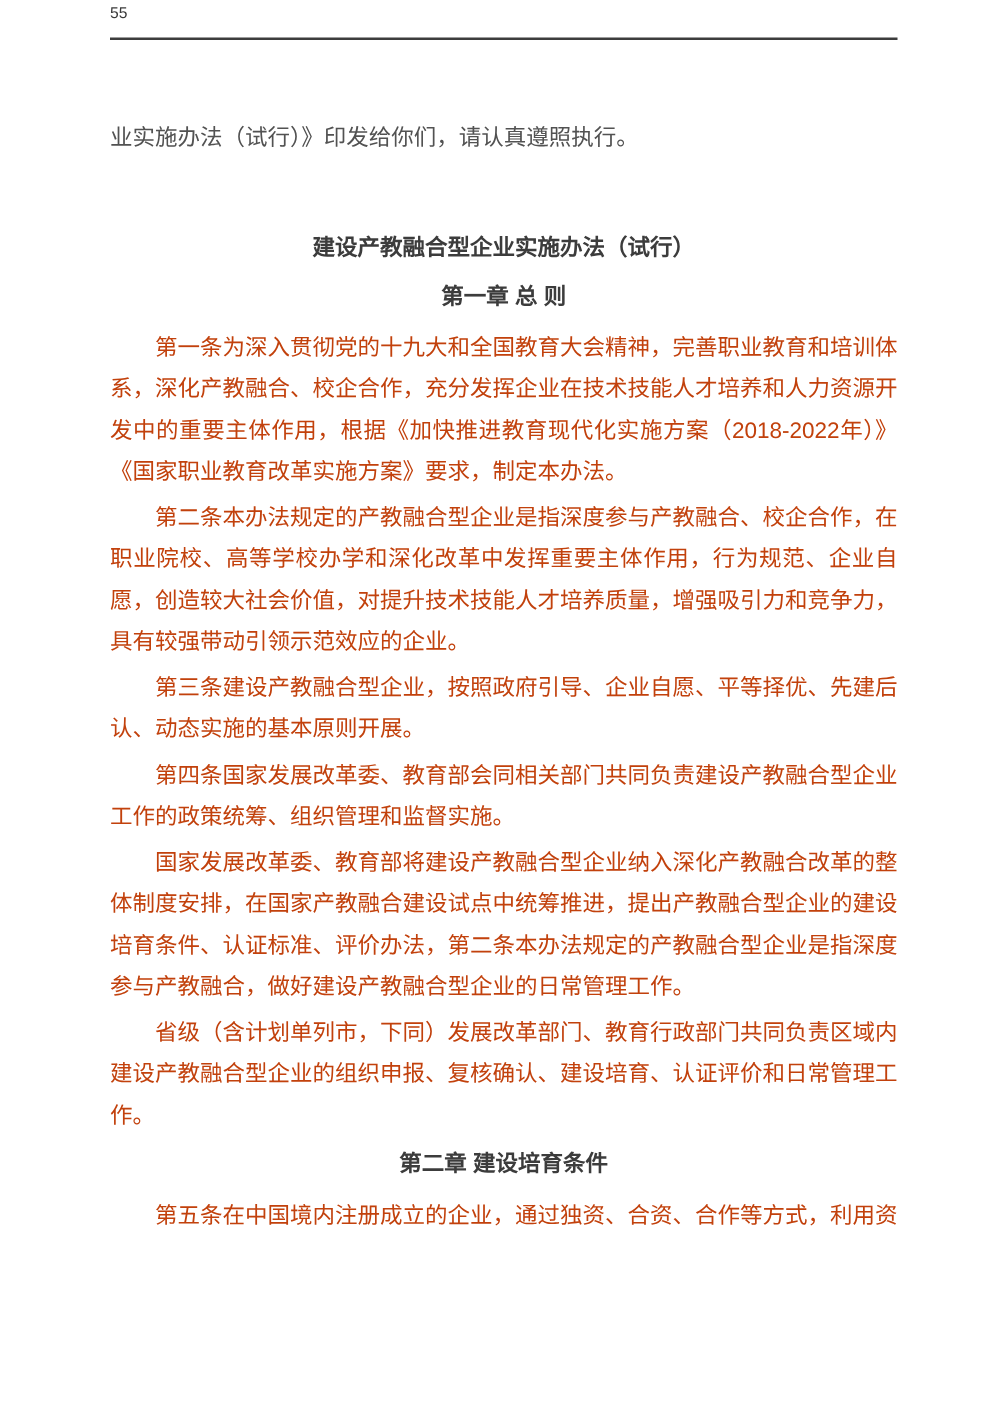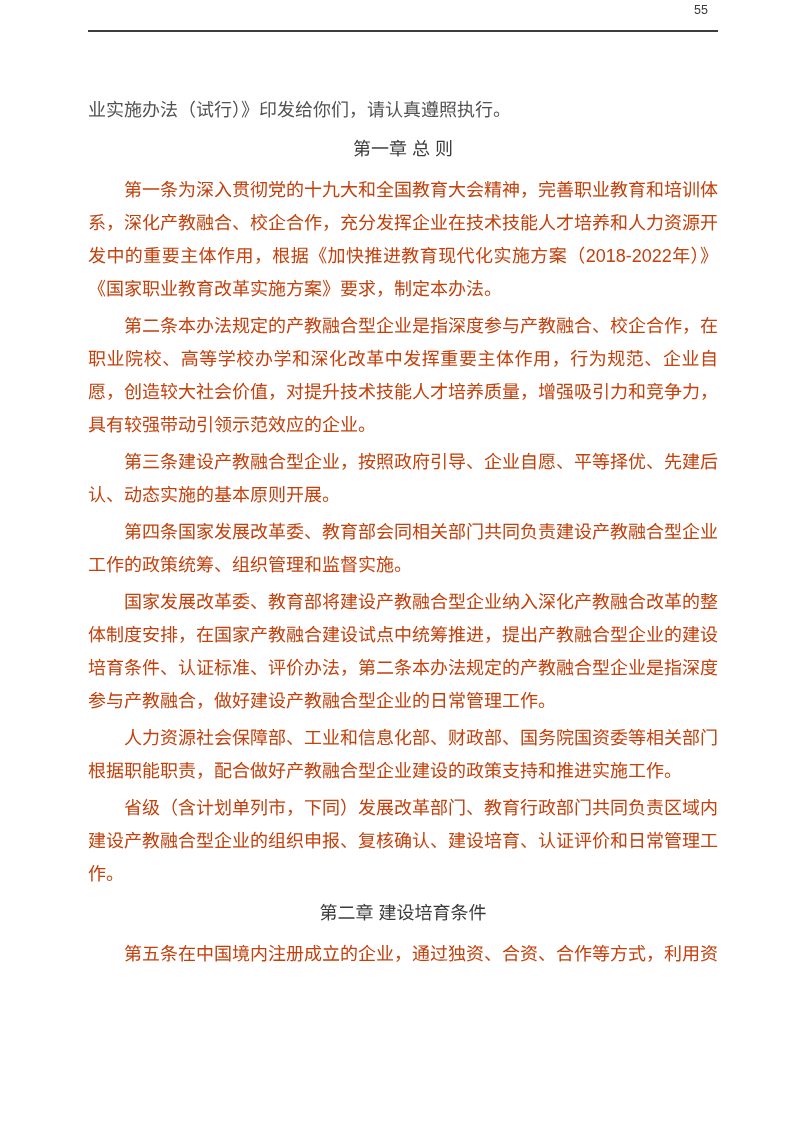--- a/index.html
+++ b/index.html
@@ -15,21 +15,21 @@
   }
   .page {
     position: relative;
     width: 793px;
     height: 1122px;
     box-sizing: border-box;
     padding: 0 75px 0 88px;
     background: #ffffff;
   }
   .page-number {
-    text-align: right;
+    text-align: left;
     padding-top: 3px;
     padding-right: 10px;
     font-size: 12.5px;
     line-height: 15px;
     color: #3a3a3a;
   }
   .header-rule {
     margin-top: 12px;
     border: none;
     border-bottom: 2px solid #3d3d3d;
@@ -49,21 +49,21 @@
     font-size: 18px;
     line-height: 33px;
     font-weight: bold;
     color: #3c3c3c;
   }
   .chapter-heading {
     margin: 6px 0 0 0;
     text-align: center;
     font-size: 18px;
     line-height: 33px;
-    font-weight: normal;
+    font-weight: bold;
     color: #3c3c3c;
   }
   .para {
     margin: 4px 0 0 0;
     font-size: 18px;
     line-height: 33px;
     color: #c2410c;
     text-align: justify;
     text-justify: inter-ideograph;
     text-indent: 2em;
@@ -76,34 +76,34 @@
 <body>
 
 <div class="page">
 
   <div class="page-number">55</div>
 
   <hr class="header-rule">
 
   <p class="continuation">业实施办法（试行）》印发给你们，请认真遵照执行。</p>
 
+  <p class="doc-title">建设产教融合型企业实施办法（试行）</p>
 
   <p class="chapter-heading">第一章 总 则</p>
 
   <p class="para first-after-heading">第一条为深入贯彻党的十九大和全国教育大会精神，完善职业教育和培训体系，深化产教融合、校企合作，充分发挥企业在技术技能人才培养和人力资源开发中的重要主体作用，根据《加快推进教育现代化实施方案（2018-2022年）》《国家职业教育改革实施方案》要求，制定本办法。</p>
 
   <p class="para">第二条本办法规定的产教融合型企业是指深度参与产教融合、校企合作，在职业院校、高等学校办学和深化改革中发挥重要主体作用，行为规范、企业自愿，创造较大社会价值，对提升技术技能人才培养质量，增强吸引力和竞争力，具有较强带动引领示范效应的企业。</p>
 
   <p class="para">第三条建设产教融合型企业，按照政府引导、企业自愿、平等择优、先建后认、动态实施的基本原则开展。</p>
 
   <p class="para">第四条国家发展改革委、教育部会同相关部门共同负责建设产教融合型企业工作的政策统筹、组织管理和监督实施。</p>
 
   <p class="para">国家发展改革委、教育部将建设产教融合型企业纳入深化产教融合改革的整体制度安排，在国家产教融合建设试点中统筹推进，提出产教融合型企业的建设培育条件、认证标准、评价办法，第二条本办法规定的产教融合型企业是指深度参与产教融合，做好建设产教融合型企业的日常管理工作。</p>
 
-  <p class="para">人力资源社会保障部、工业和信息化部、财政部、国务院国资委等相关部门根据职能职责，配合做好产教融合型企业建设的政策支持和推进实施工作。</p>
 
   <p class="para">省级（含计划单列市，下同）发展改革部门、教育行政部门共同负责区域内建设产教融合型企业的组织申报、复核确认、建设培育、认证评价和日常管理工作。</p>
 
   <p class="chapter-heading">第二章 建设培育条件</p>
 
   <p class="para first-after-heading">第五条在中国境内注册成立的企业，通过独资、合资、合作等方式，利用资</p>
 
 </div>
 
 </body></html>

